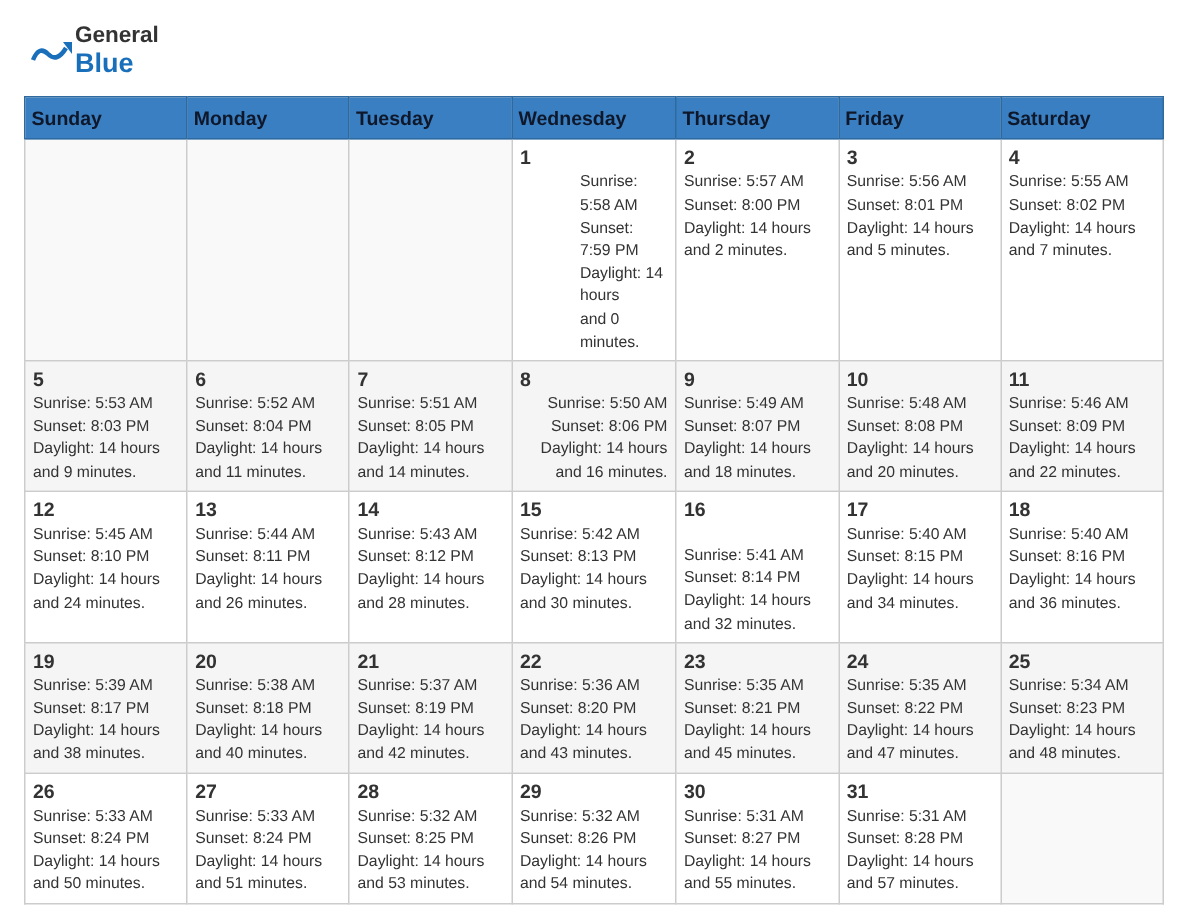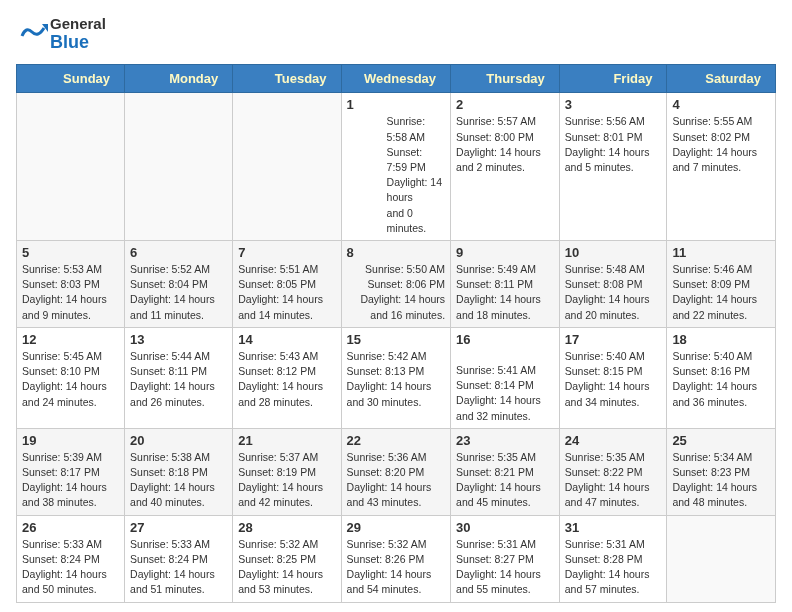--- a/index.html
+++ b/index.html
@@ -34,25 +34,25 @@
       font-size: 16px;
       color: #555;
     }
     .calendar {
       width: 100%;
       border-collapse: collapse;
       border: 1px solid #ccc;
     }
     .calendar th {
       background-color: #3a7fc1;
-      color: #fef9c3;
+      color: #0f172a;
       font-size: 13px;
       font-weight: bold;
-      padding: 6px 14px;
-      text-align: right;
+      padding: 6px 4px;
+      text-align: left;
       border: 1px solid #2e6aa0;
     }
     .calendar td {
       vertical-align: top;
       border: 1px solid #ccc;
       padding: 4px 5px;
       width: 110px;
       min-height: 80px;
       background: #fff;
       font-size: 10.5px;
@@ -76,21 +76,21 @@
     .cell-content {
       font-size: 10.5px;
       line-height: 1.45;
     }
   </style>
 </head>
 <body>
 
 <div class="header-area">
   <div class="logo">
-    <div style="display:flex;align-items:flex-start;gap:2px;">
+    <div style="display:flex;align-items:flex-end;gap:2px;">
       <svg width="32" height="32" viewBox="0 0 32 32">
         <path d="M6 20 Q10 10 16 16 Q22 22 28 12" stroke="#1a6fbb" stroke-width="3" fill="none"></path>
         <polygon points="26,8 32,8 32,16" fill="#1a6fbb"></polygon>
       </svg>
       <div style="display:flex;flex-direction:column;line-height:1.1;">
         <span style="font-size:15px;font-weight:bold;color:#333;">General</span>
         <span style="font-size:18px;font-weight:bold;color:#1a6fbb;">Blue</span>
       </div>
     </div>
   </div>
@@ -171,21 +171,21 @@
         <td>
           <span class="day-number">8</span>
           <div class="cell-content" style="white-space: pre-line; text-align: right;">Sunrise: 5:50 AM
 Sunset: 8:06 PM
 Daylight: 14 hours
 and 16 minutes.</div>
         </td>
         <td>
           <span class="day-number">9</span>
           <div class="cell-content" style="white-space: pre-line;">Sunrise: 5:49 AM
-Sunset: 8:11 PM
+Sunset: 8:07 PM
 Daylight: 14 hours
 and 18 minutes.</div>
         </td>
         <td>
           <span class="day-number">10</span>
           <div class="cell-content" style="white-space: pre-line;">Sunrise: 5:48 AM
 Sunset: 8:08 PM
 Daylight: 14 hours
 and 20 minutes.</div>
         </td>

